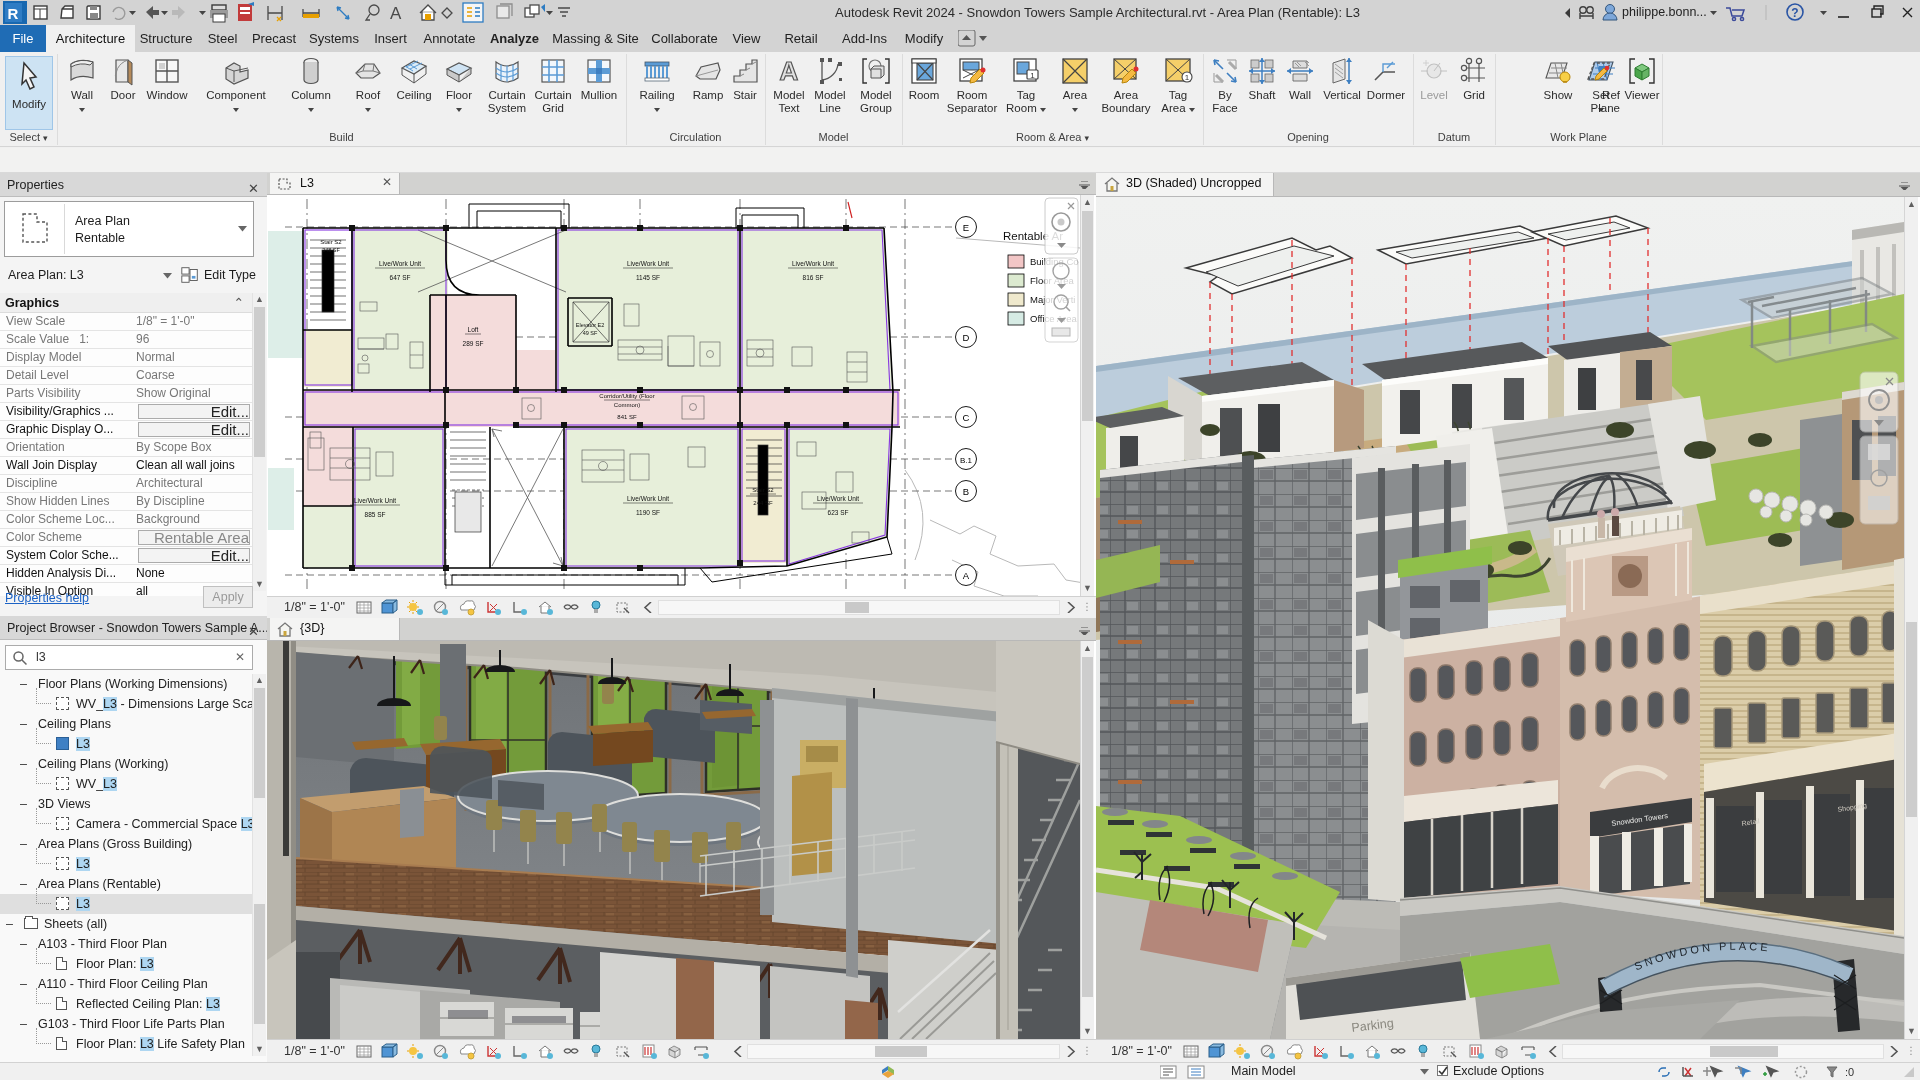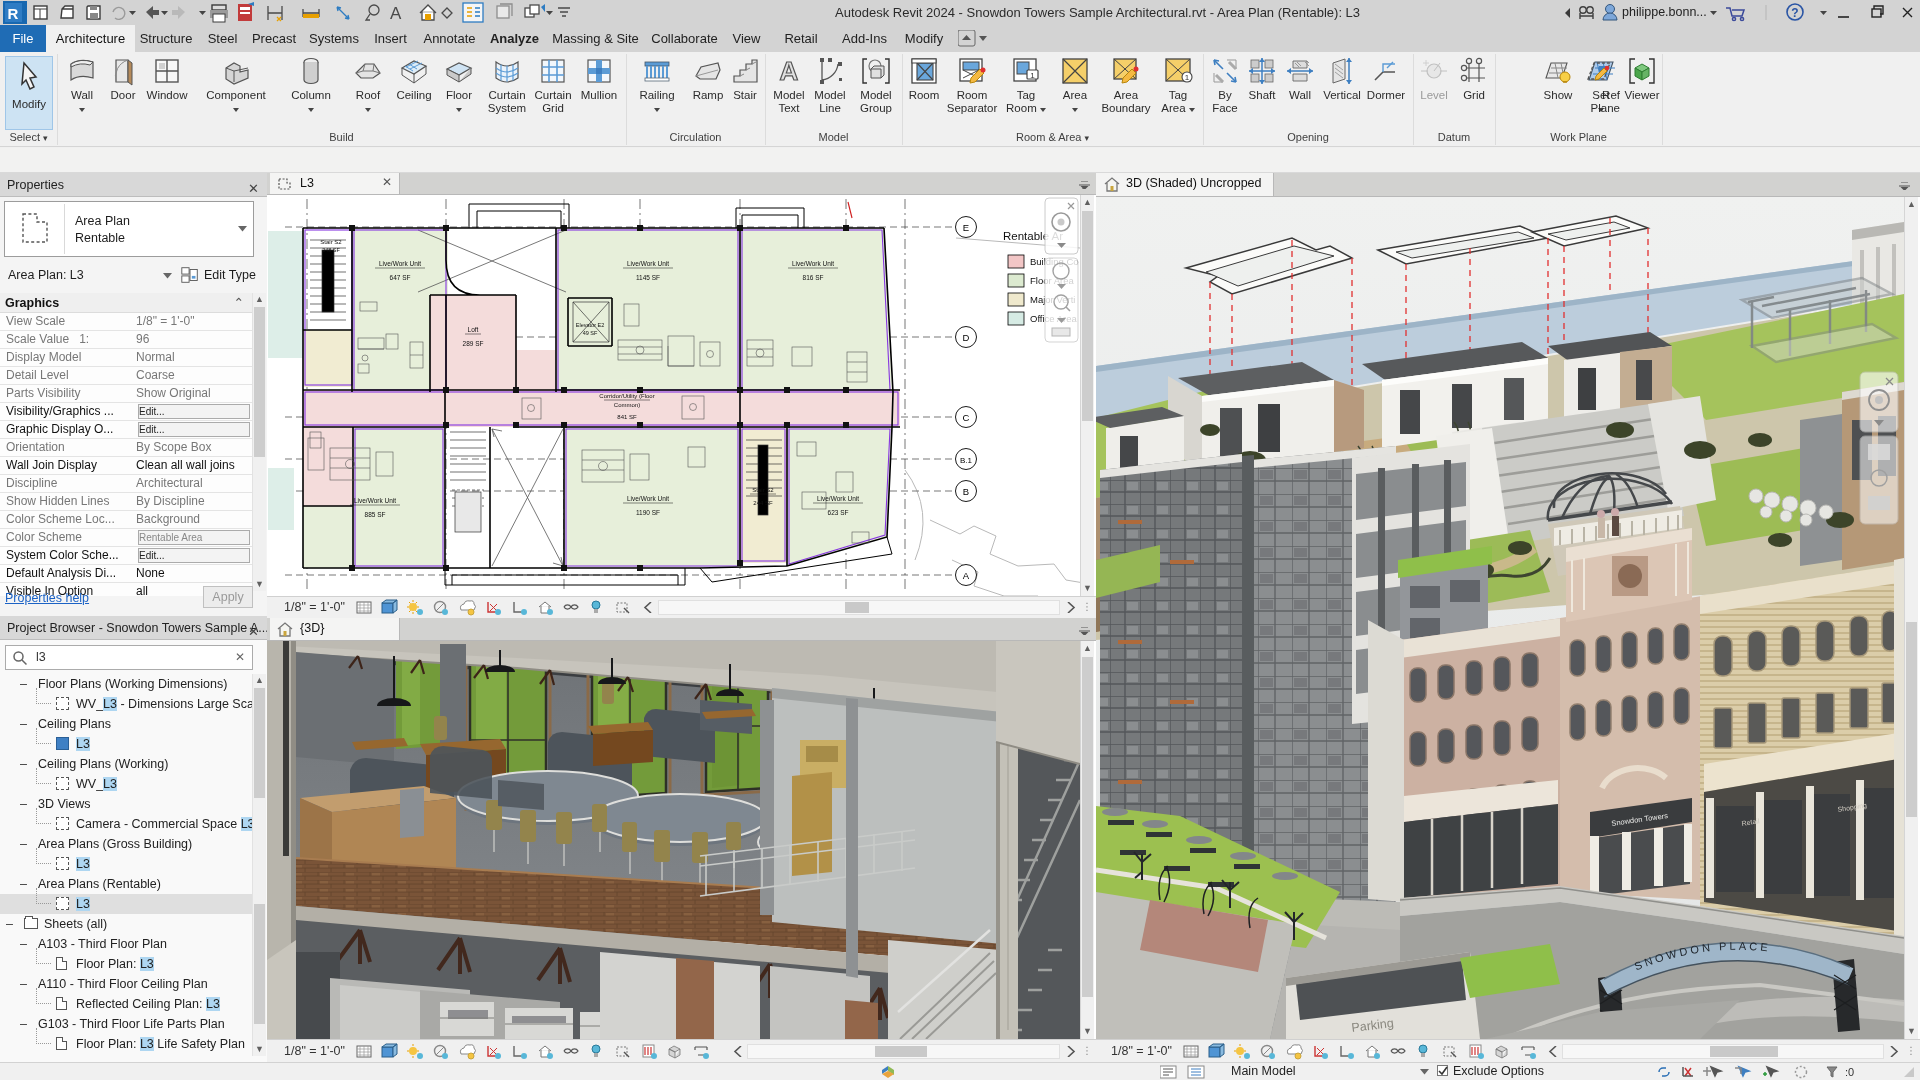--- a/index.html
+++ b/index.html
@@ -37,21 +37,21 @@
 #props { position:absolute; left:0; top:0; width:267px; height:443px; background:#f4f4f4; }
 #typesel { position:absolute; left:4px; top:28px; width:250px; height:56px; background:#fff; border:1px solid #9c9c9c; }
 #typesel .tsicon { position:absolute; left:2px; top:2px; width:58px; height:50px; border-right:1px solid #d9d9d9; }
 #typesel .tstext { position:absolute; left:70px; top:11px; font-size:12.5px; color:#1d1d1d; line-height:17px; }
 #selrow { position:absolute; left:0px; top:90px; width:267px; height:26px; font-size:12.5px; color:#1d1d1d; }
 #ptable { position:absolute; left:0px; top:120px; width:252px; }
 .prow { position:relative; height:18px; border-bottom:1px solid #e4e4e4; background:#fdfdfd; font-size:12px; line-height:17px; white-space:nowrap; overflow:hidden; }
 .prow .pl { position:absolute; left:6px; top:0; width:124px; color:#777; overflow:hidden; }
 .prow .pv { position:absolute; left:136px; top:0; width:116px; color:#777; overflow:hidden; }
 .prow .black { color:#111; }
-.pbtn { position:absolute; left:138px; top:1px; width:112px; height:15px; background:#f3f3f3; border:1px solid #ababab; text-align:left; font-size:10px; color:#222; line-height:14px; }
+.pbtn { position:absolute; left:138px; top:1px; width:112px; height:15px; background:#f3f3f3; border:1px solid #ababab; text-align:right; font-size:15px; color:#222; line-height:14px; }
 .psec { position:relative; height:20px; background:#efefef; border-bottom:1px solid #dcdcdc; font-size:12.5px; font-weight:bold; color:#111; line-height:20px; padding-left:5px; }
 #phelp { position:absolute; left:5px; top:418px; font-size:12.5px; color:#1b62c5; text-decoration:underline; }
 #applybtn { position:absolute; left:203px; top:413px; width:50px; height:22px; background:#ececec; border:1px solid #c0c0c0; color:#9a9a9a; font-size:12.5px; text-align:center; line-height:20px; }
 #browser { position:absolute; left:0; top:443px; width:267px; height:446px; background:#f9f9f9; }
 #searchbox { position:absolute; left:5px; top:29px; width:248px; height:25px; background:#fff; border:1px solid #ababab; }
 #tree { position:absolute; left:0; top:58px; width:252px; height:382px; overflow:hidden; font-size:12.5px; color:#222; }
 .trow { position:relative; height:20px; line-height:20px; white-space:nowrap; }
 .hl { background:#aed6f1; }
 .selrow { background:#dfdfdf; }
 .tdash { position:absolute; top:0; color:#333; }
@@ -547,21 +547,21 @@
           </div>
         <div class="prow">
             <span class="pl">Color Scheme</span>
             <span class="pbtn" style="color:#888">Rentable Area</span>
           </div>
         <div class="prow">
             <span class="pl black">System Color Sche...</span>
             <span class="pbtn">Edit...</span>
           </div>
         <div class="prow">
-            <span class="pl black">Default Analysis Di...</span>
+            <span class="pl black">Hidden Analysis Di...</span>
             <span class="pv black">None</span>
           </div>
         <div class="prow" style="height:13px;border-bottom:none">
             <span class="pl black">Visible In Option</span>
             <span class="pv black">all</span>
           </div>
       </div>
       <div class="vscroll" style="left:252px;top:120px;height:298px;">
         <div class="sarrow" style="top:0">▲</div>
         <div class="vthumb" style="top:14px;height:150px;"></div>

